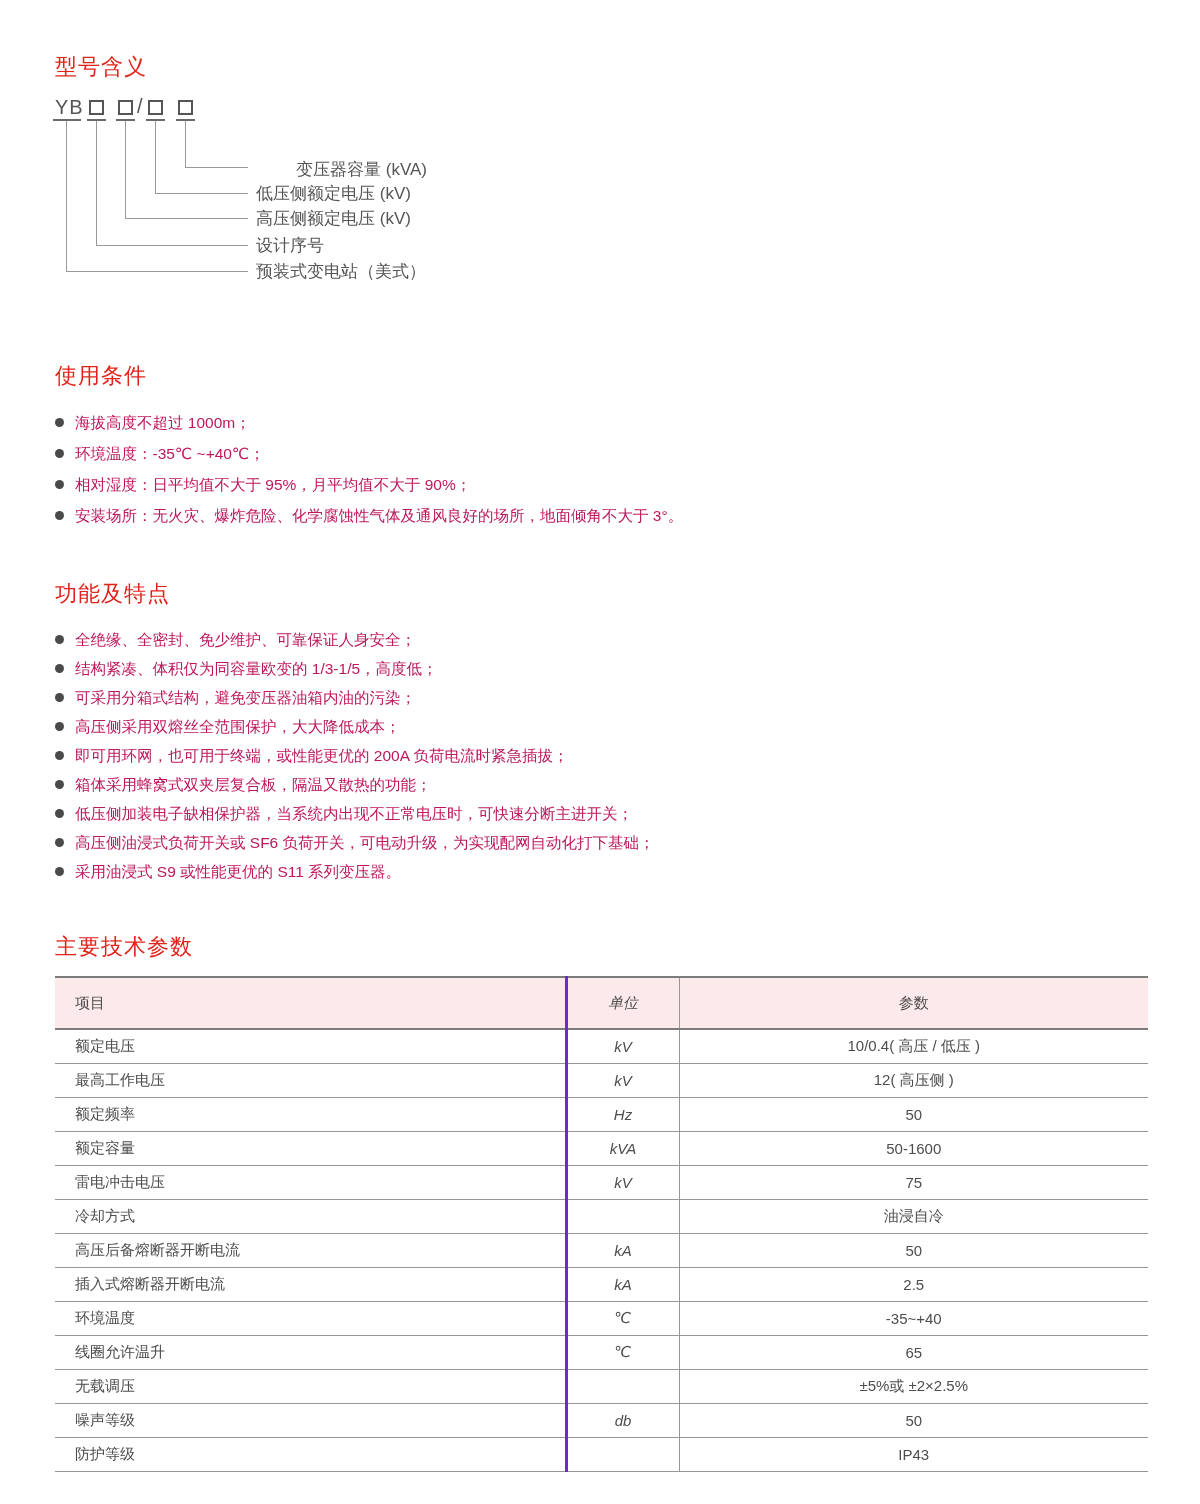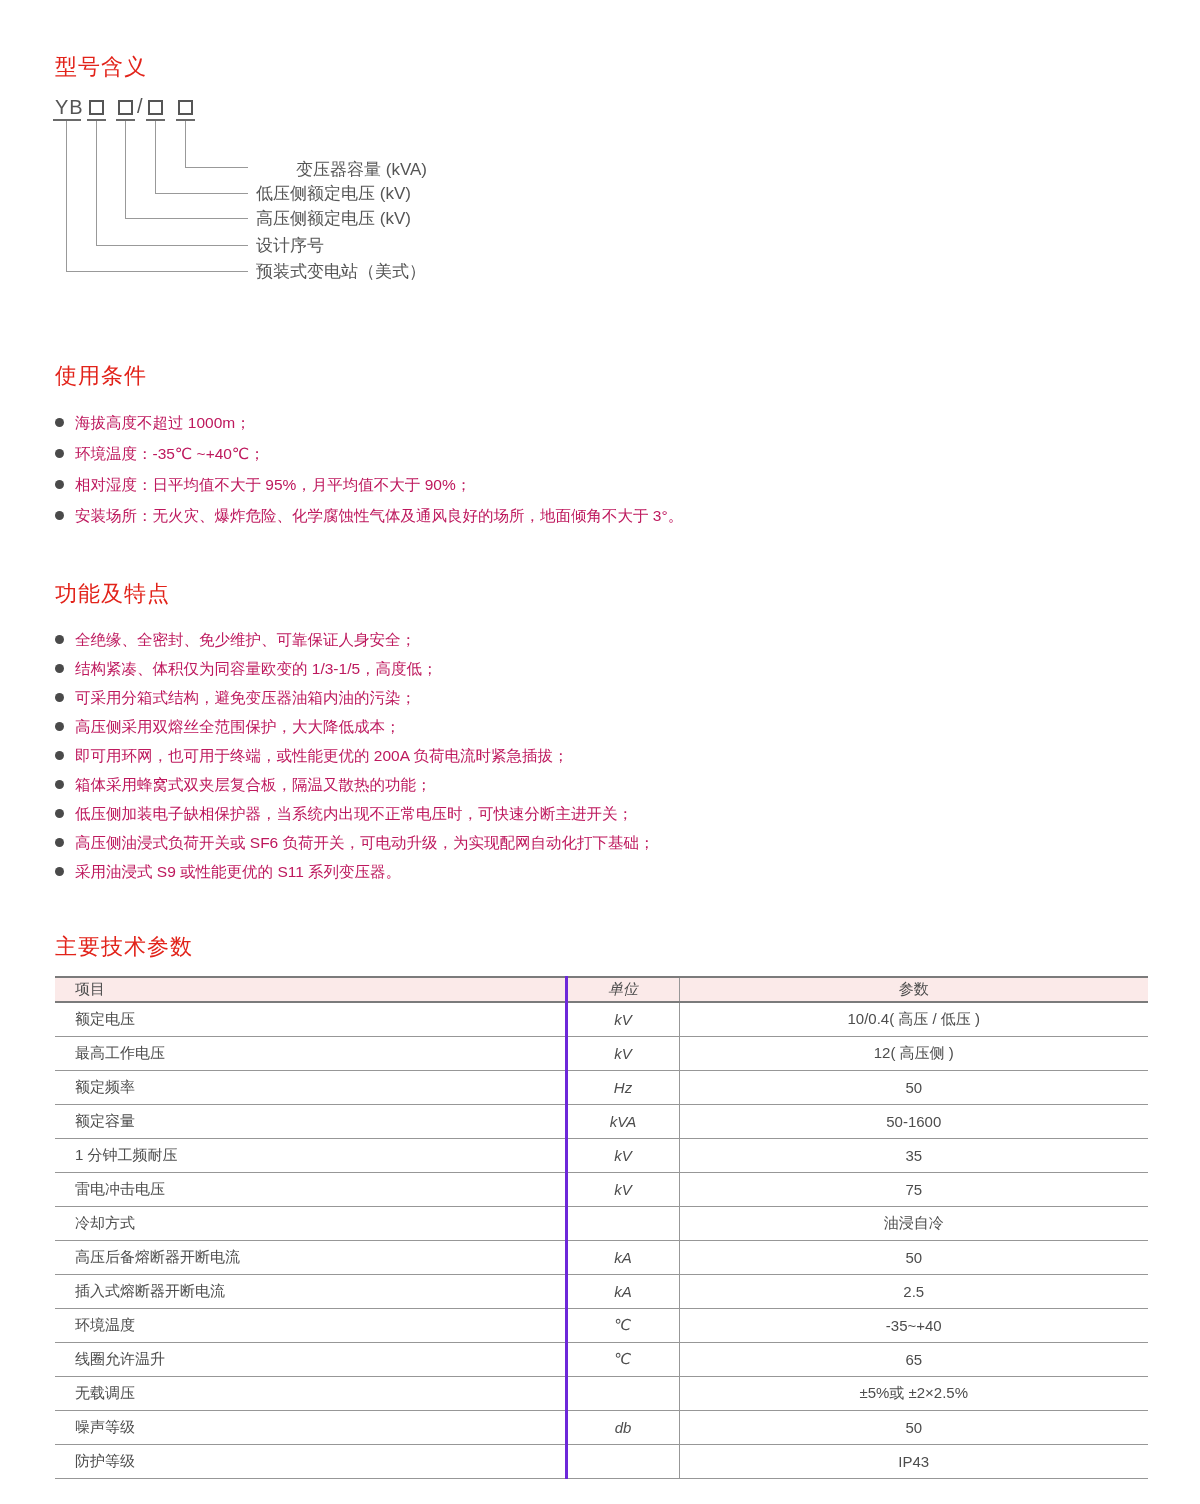--- a/index.html
+++ b/index.html
@@ -94,21 +94,21 @@
     width: 1093px;
     margin-top: 14px;
     border-collapse: collapse;
     border-top: 2px solid #7b7b7b;
     border-bottom: 1px solid #979797;
     font-size: 15px;
     color: #4d4d4d;
   }
   table.params th {
     background: #fbeae9;
-    height: 25px;
+    height: 52px;
     font-weight: normal;
     border-bottom: 2px solid #7b7b7b;
   }
   table.params td {
     height: 34px;
     border-bottom: 1px solid #979797;
   }
   table.params .col-item  { width: 511px; text-align: left; padding-left: 20px; }
   table.params .col-unit  { width: 113px; text-align: center;
                             border-left: 3px solid #6d28d9; border-right: 1px solid #979797; font-style: italic; }
@@ -201,25 +201,20 @@
           <td class="col-item">额定频率</td>
           <td class="col-unit">Hz</td>
           <td class="col-value">50</td>
         </tr>
         <tr>
           <td class="col-item">额定容量</td>
           <td class="col-unit">kVA</td>
           <td class="col-value">50-1600</td>
         </tr>
         <tr>
-          <td class="col-item">1 分钟工频耐压</td>
-          <td class="col-unit">kV</td>
-          <td class="col-value">35</td>
-        </tr>
-        <tr>
           <td class="col-item">雷电冲击电压</td>
           <td class="col-unit">kV</td>
           <td class="col-value">75</td>
         </tr>
         <tr>
           <td class="col-item">冷却方式</td>
           <td class="col-unit"></td>
           <td class="col-value">油浸自冷</td>
         </tr>
         <tr>

